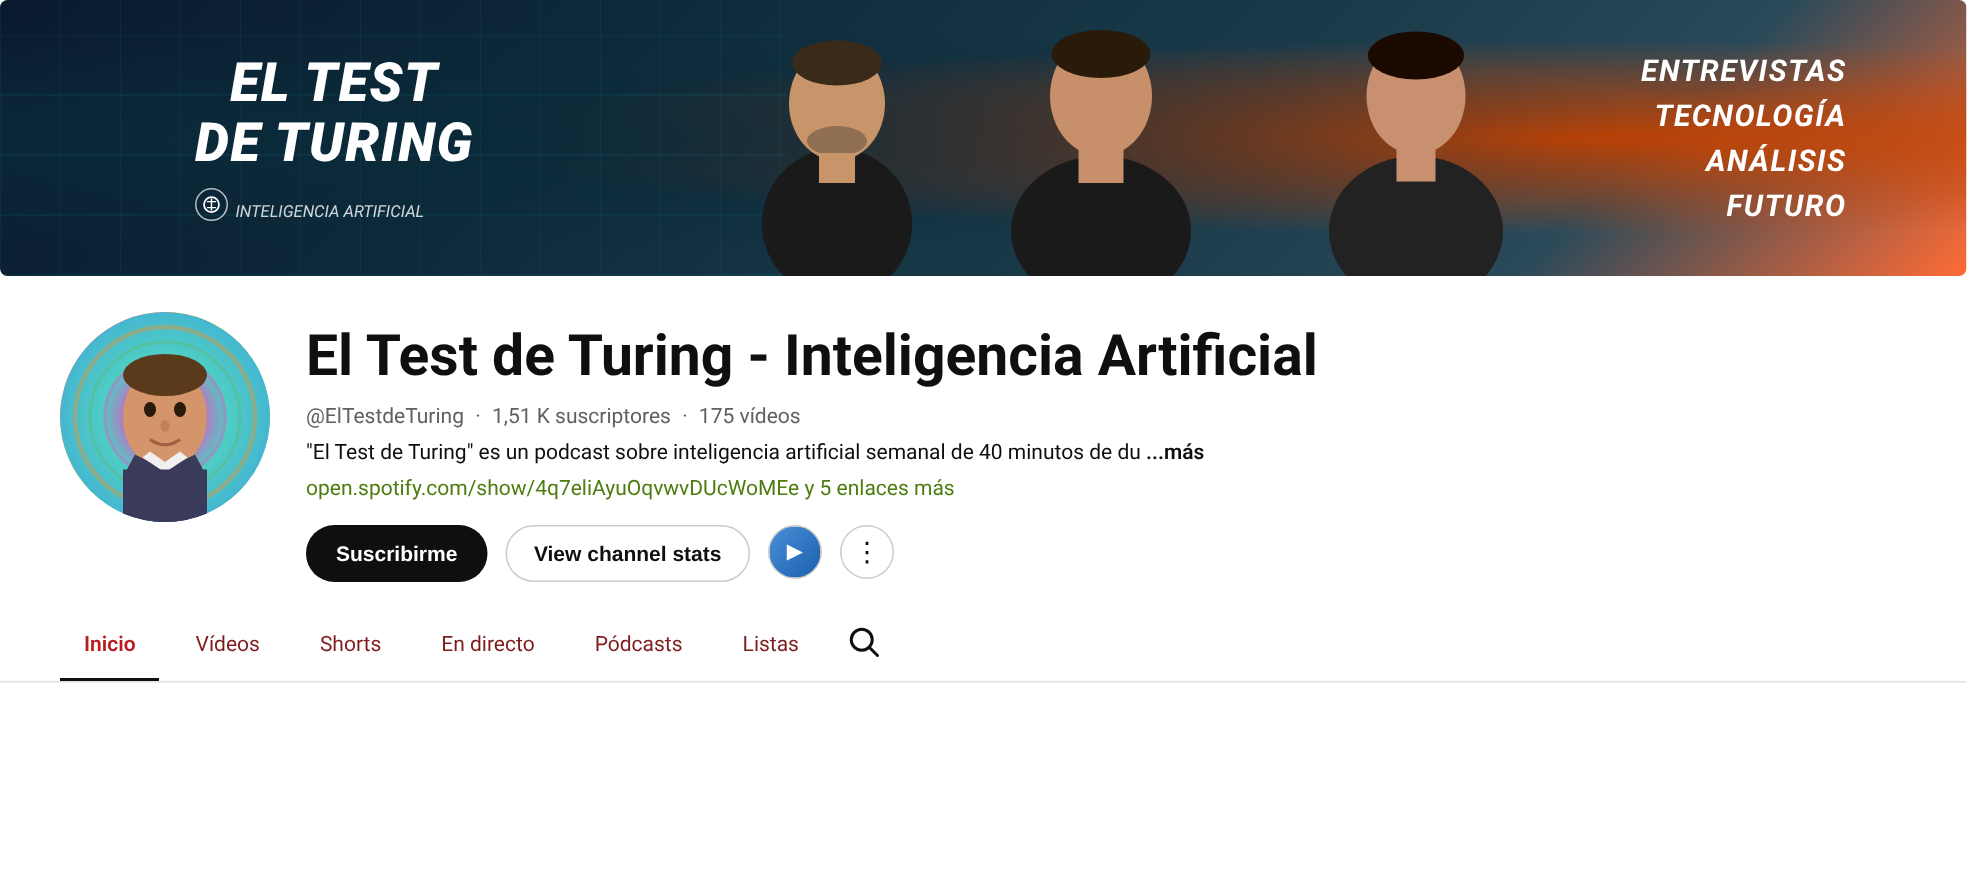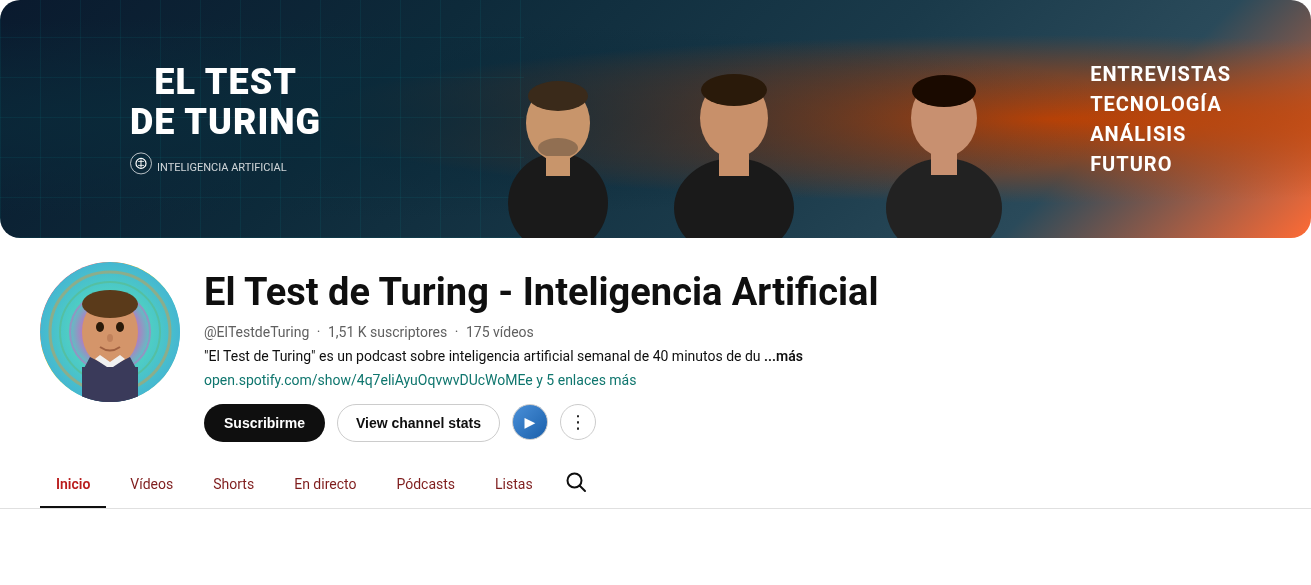--- a/index.html
+++ b/index.html
@@ -7,26 +7,27 @@
       font-family: 'Roboto', Arial, sans-serif;
       background: #fff;
       width: 1311px;
       min-height: 585px;
       overflow-x: hidden;
     }
 
     
     .banner {
       width: 100%;
-      height: 238px;
+      height: 184px;
       background: linear-gradient(135deg, #0a1a2e 0%, #0d2a3a 30%, #1a3a4a 60%, #2a4a5a 80%, #ff6b35 100%);
       position: relative;
       overflow: hidden;
-      border-radius: 20px;
+      border-radius: 5px;
       margin: 0 auto;
+      font-style: italic;
     }
 
     .banner-bg {
       position: absolute;
       inset: 0;
       background:
         radial-gradient(ellipse at 20% 50%, #0a2a3a 0%, transparent 60%),
         radial-gradient(ellipse at 80% 50%, #cc4400 0%, transparent 50%);
     }
 
@@ -77,20 +78,21 @@
       justify-content: center;
       font-size: 10px;
     }
 
     .banner-text-right {
       position: absolute;
       right: 80px;
       top: 50%;
       transform: translateY(-50%);
       color: #fff;
+      text-align: right;
     }
 
     .banner-text-right p {
       font-size: 20px;
       font-weight: 700;
       text-transform: uppercase;
       line-height: 1.5;
       letter-spacing: 1px;
     }
 
@@ -152,21 +154,21 @@
     }
 
     .channel-desc .more {
       color: #0f0f0f;
       font-weight: 600;
       cursor: pointer;
     }
 
     .channel-link {
       font-size: 14px;
-      color: #0f766e;
+      color: #4d7c0f;
       margin-bottom: 16px;
       cursor: pointer;
     }
 
     .channel-actions {
       display: flex;
       gap: 12px;
     }
 
     .btn-subscribe {

